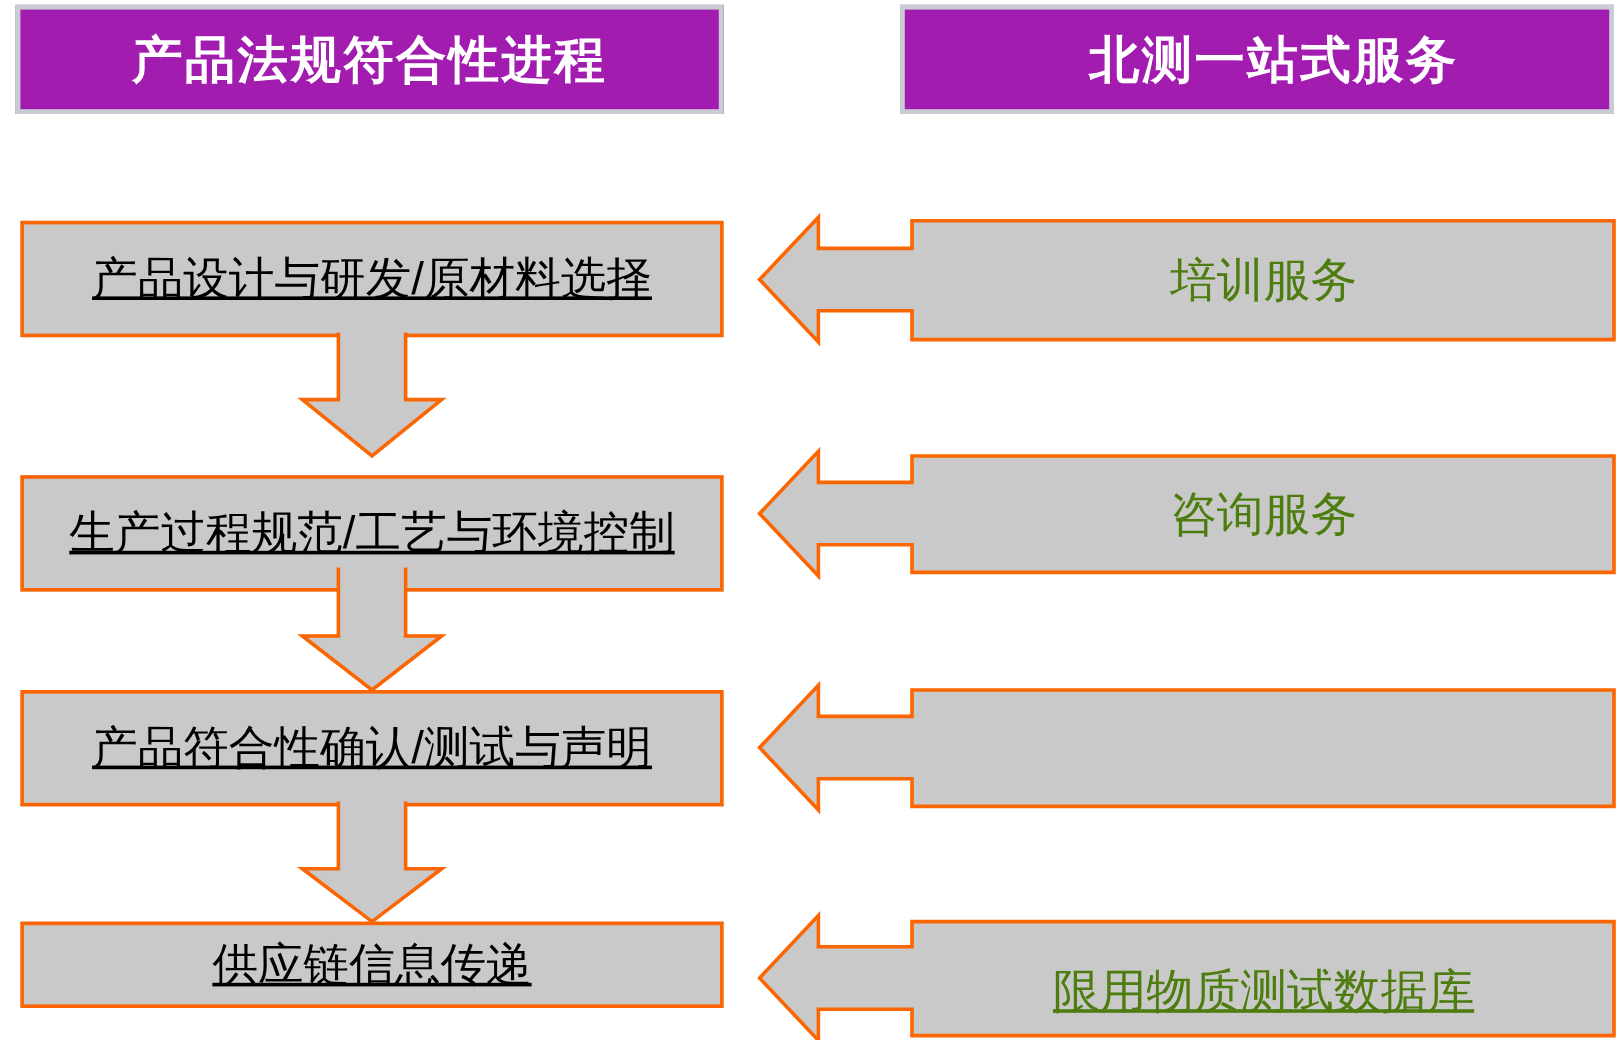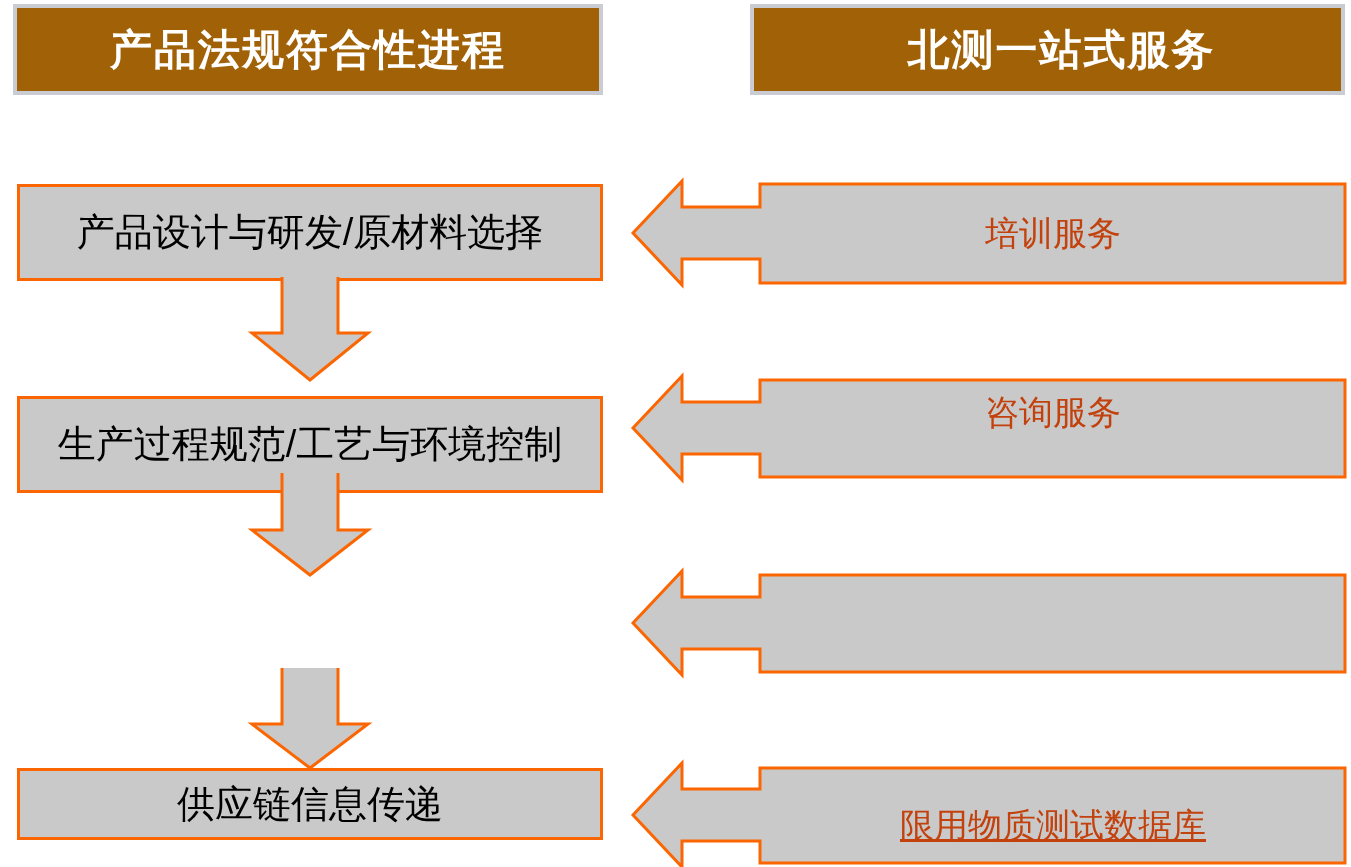--- a/index.html
+++ b/index.html
@@ -11,21 +11,21 @@
   .canvas {
     position: relative;
     width: 1351px;
     height: 867px;
     background: #ffffff;
     overflow: hidden;
   }
   .hdr {
     position: absolute;
     box-sizing: border-box;
-    background: #a16207;
+    background: #a21caf;
     border: 4px solid #C9CDD3;
     display: flex;
     align-items: center;
     justify-content: center;
     color: #ffffff;
     font-size: 42px;
     font-weight: 700;
     letter-spacing: 2px;
     white-space: nowrap;
   }
@@ -39,20 +39,21 @@
     width: 586px;
     background: #C9C9C9;
     border: 3px solid #FB6602;
     display: flex;
     align-items: center;
     justify-content: center;
     color: #000000;
     font-size: 38px;
     font-weight: 400;
     white-space: nowrap;
+    text-decoration: underline;
   }
   .step-1 { top: 184px; height: 97px; }
   .step-2 { top: 380px; height: 97px; margin-top: 16px; }
   .step-3 { top: 575px; height: 97px; }
   .step-4 { top: 768px; height: 72px; }
 
   .arrows-layer {
     position: absolute;
     left: 0;
     top: 0;
@@ -61,47 +62,50 @@
     pointer-events: none;
   }
 
   .service-label {
     position: absolute;
     left: 763px;
     width: 580px;
     display: flex;
     align-items: center;
     justify-content: center;
-    color: #c2410c;
-    font-size: 34px;
+    color: #4d7c0f;
+    font-size: 39px;
     font-weight: 400;
     white-space: nowrap;
   }
   .svc-1 { top: 184px; height: 99px; }
-  .svc-2 { top: 364px; height: 97px; }
+  .svc-2 { top: 380px; height: 97px; }
   .svc-3 { top: 575px; height: 97px; }
   .svc-4 { top: 768px; height: 115px; text-decoration: underline; }
 </style>
 </head>
 <body>
 
 <div class="canvas">
 
   <div class="hdr left">
     <span>产品法规符合性进程</span>
   </div>
   <div class="hdr right">
     <span>北测一站式服务</span>
   </div>
 
   <div class="step-box step-1">
     <span>产品设计与研发/原材料选择</span>
   </div>
   <div class="step-box step-2">
     <span>生产过程规范/工艺与环境控制</span>
+  </div>
+  <div class="step-box step-3">
+    <span>产品符合性确认/测试与声明</span>
   </div>
   <div class="step-box step-4">
     <span>供应链信息传递</span>
   </div>
 
   <svg class="arrows-layer" viewBox="0 0 1351 867" xmlns="http://www.w3.org/2000/svg">
 
     <path d="M282,277 L282,333 L252,333 L310,380 L368,333 L338,333 L338,277" fill="#C9C9C9" stroke="#FB6602" stroke-width="3" stroke-linejoin="miter"></path>
     <path d="M282,473 L282,530 L252,530 L310,575 L368,530 L338,530 L338,473" fill="#C9C9C9" stroke="#FB6602" stroke-width="3" stroke-linejoin="miter"></path>
     <path d="M282,668 L282,724 L252,724 L310,768 L368,724 L338,724 L338,668" fill="#C9C9C9" stroke="#FB6602" stroke-width="3" stroke-linejoin="miter"></path>

